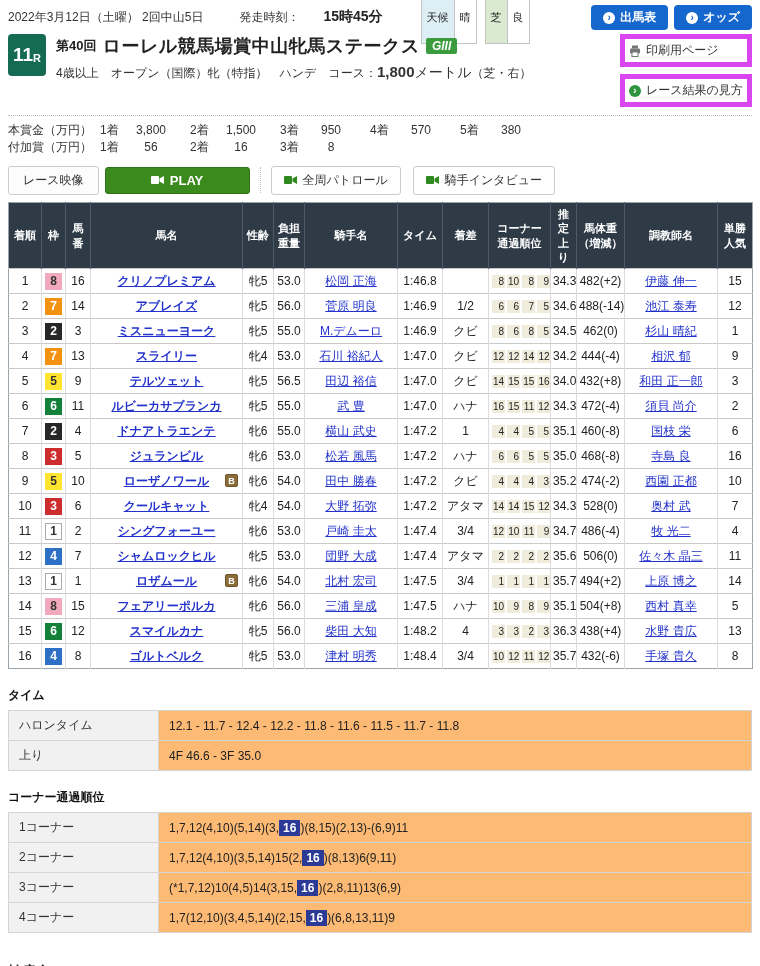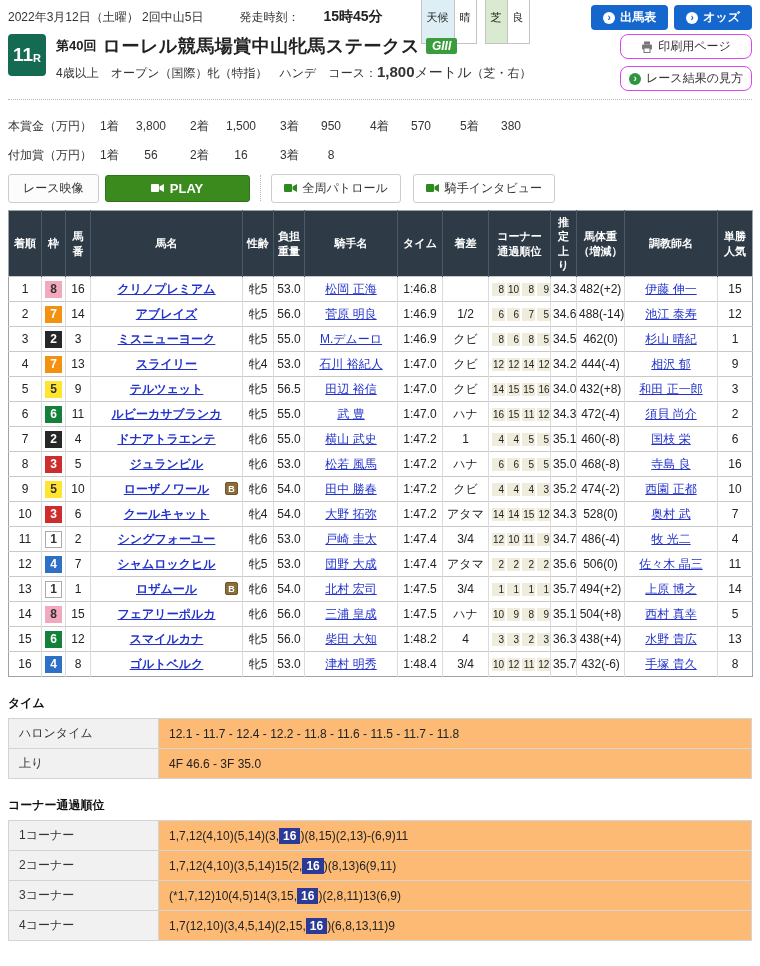--- a/index.html
+++ b/index.html
@@ -42,28 +42,28 @@
   .race-mid { flex:1; }
   .race-title-line { display:flex; align-items:center; gap:6px; }
   .edition { font-size:13px; font-weight:bold; }
   .race-title { font-size:18px; font-weight:bold; letter-spacing:0.5px; }
   .grade { background:#3a9c3d; color:#fff; font-weight:bold; font-style:italic; font-size:12px; padding:1px 6px; border-radius:2px; }
   .conditions { margin-top:5px; font-size:12px; color:#333; }
   .dist { font-size:15px; font-weight:bold; }
   .dist-unit { font-size:14px; }
   .side-btns { width:132px; display:flex; flex-direction:column; gap:7px; margin-left:8px; }
   .btn-white {
-    background:#fff; border:1px solid #d946ef; border-radius:8px; font-size:12px; color:#333;
-    padding:3px 4px; display:flex; align-items:center; justify-content:center; gap:5px; cursor:pointer; white-space:nowrap;
+    background:#fff; border:5px solid #d946ef; border-radius:0; font-size:12px; color:#333;
+    padding:3px 4px; display:flex; align-items:center; gap:5px; cursor:pointer; white-space:nowrap;
   }
   .dotted-sep { border:none; border-top:1px dotted #b9b9b9; margin:8px 0 6px 0; }
 
   
   .prize-row { display:flex; align-items:baseline; font-size:12px; color:#333; line-height:17px; }
-  .prize-label { width:92px;margin-top:12px; }
+  .prize-label { width:92px; }
   .prize-rank { display:inline-block; width:26px; color:#333; }
   .prize-val { display:inline-block; width:50px; text-align:center; margin-right:14px; }
 
   
   .video-bar { display:flex; align-items:center; margin-top:10px; height:28px; }
   .btn-plain { background:#fcfcfc; border:1px solid #ccc; border-radius:3px; font-size:12px; color:#333; padding:5px 14px; cursor:pointer; }
   .btn-play {
     background:#3a8a1e; border:1px solid #2f7318; border-radius:3px; color:#fff; font-weight:bold; font-size:13px;
     width:145px; margin-left:6px; padding:5px 0; display:flex; align-items:center; justify-content:center; gap:6px; cursor:pointer;
   }

